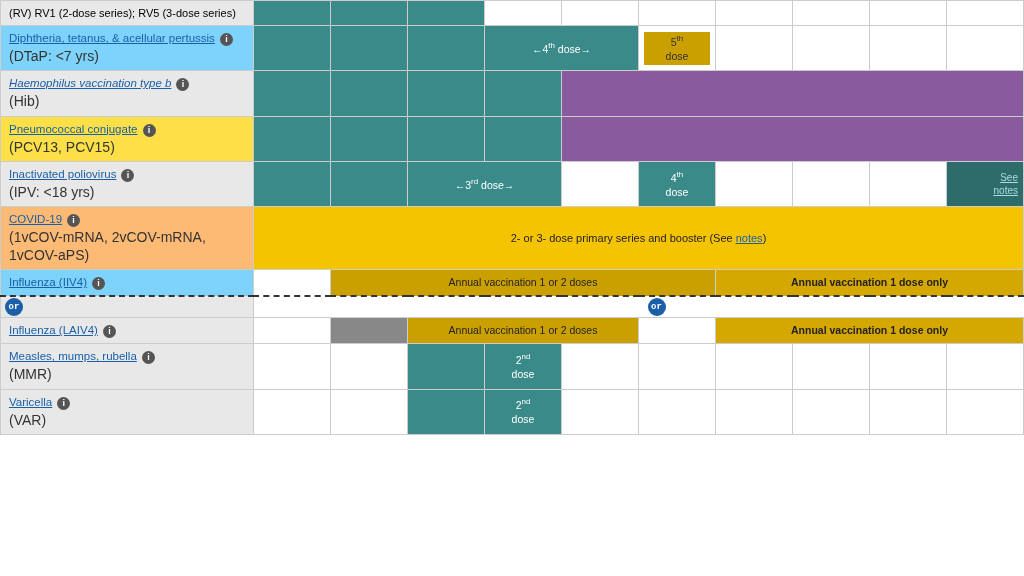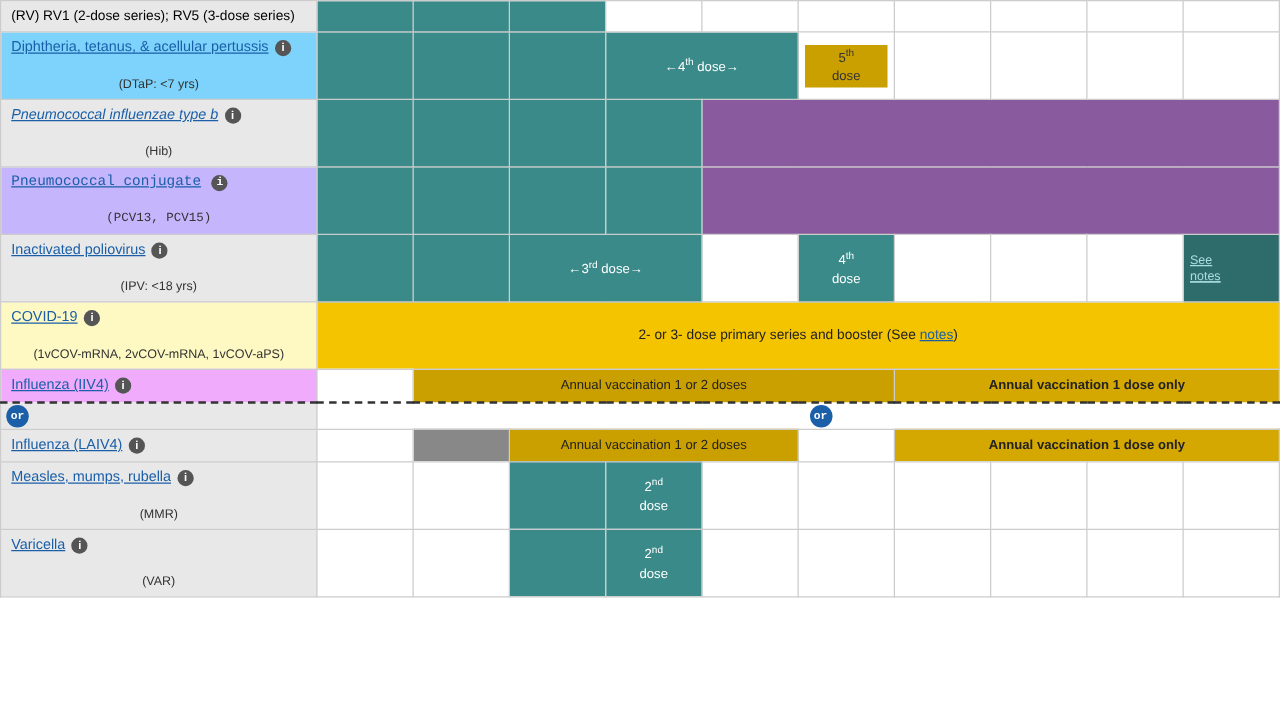--- a/index.html
+++ b/index.html
@@ -58,49 +58,48 @@
       font-size: 11.5px;
     }
 
     .vaccine-italic {
       font-style: italic;
       color: #1a5fa8;
       text-decoration: underline;
     }
 
     .vaccine-sub {
-      font-size: 10px;
+      font-size: 14px;
       color: #333;
       display: block;
-      margin-top: 15px;
-      text-align: center;
+      margin-top: 1px;
     }
 
     .info-icon {
       display: inline-block;
       width: 13px;
       height: 13px;
       border-radius: 50%;
       background: #555;
       color: white;
       font-size: 9px;
       text-align: center;
       line-height: 13px;
       cursor: pointer;
       margin-left: 2px;
       font-weight: bold;
     }
 
     
     .row-dtap .vaccine-cell { background: #7dd3fc; }
     .row-hib .vaccine-cell { background: #e8e8e8; }
-    .row-pcv .vaccine-cell { background: #c4b5fd; font-family: Liberation Mono, monospace; }
+    .row-pcv .vaccine-cell { background: #fde047; }
     .row-ipv .vaccine-cell { background: #e8e8e8; }
     .row-covid .vaccine-cell { background: #fff; }
-    .row-influenza-iiv4 .vaccine-cell { background: #f0abfc; margin-top: 31px; }
+    .row-influenza-iiv4 .vaccine-cell { background: #7dd3fc; margin-top: 31px; }
     .row-influenza-laiv4 .vaccine-cell { background: #e8e8e8; }
     .row-mmr .vaccine-cell { background: #e8e8e8; }
     .row-varicella .vaccine-cell { background: #e8e8e8; }
     .row-hepa .vaccine-cell { background: #e8e8e8; }
 
     
     .teal { background: #3a8a8a; color: white; text-align: center; }
     .purple { background: #8a5a9e; }
     .dark-teal { background: #2e6b6b; }
     .yellow-dark { background: #c9a000; color: #333; text-align: center; font-size: 10.5px; margin-top: 48px; }
@@ -210,21 +209,21 @@
         <div class="dose-label" style="color:#333; background:#c9a000; padding:1px;">5<sup>th</sup><br>dose</div>
       </td>
       <td class="empty-cell col-7"></td>
       <td class="empty-cell col-8"></td>
       <td class="empty-cell col-9"></td>
       <td class="empty-cell col-10"></td>
     </tr>
 
     <tr class="row-hib">
       <td class="vaccine-cell col-vaccine">
-        <span class="vaccine-italic vaccine-link">Pneumococcal influenzae type b</span>
+        <span class="vaccine-italic vaccine-link">Haemophilus vaccination type b</span>
         <span class="info-icon">i</span>
         <span class="vaccine-sub">(Hib)</span>
       </td>
       <td class="teal col-1"></td>
       <td class="teal col-2"></td>
       <td class="teal col-3"></td>
       <td class="teal col-4"></td>
       <td class="purple col-5" colspan="6"></td>
     </tr>
 
@@ -253,26 +252,26 @@
         <div class="dose-label">←3<sup>rd</sup> dose→</div>
       </td>
       <td class="empty-cell col-5"></td>
       <td class="teal col-6">
         <div class="dose-label">4<sup>th</sup><br>dose</div>
       </td>
       <td class="empty-cell col-7"></td>
       <td class="empty-cell col-8"></td>
       <td class="empty-cell col-9"></td>
       <td class="dark-teal col-10">
-        <div class="see-notes" style="text-align:left; color:#aadddd;text-decoration:underline;">See<br><span style="text-decoration:underline;">notes</span></div>
+        <div class="see-notes" style="text-align:right; color:#aadddd;text-decoration:underline;">See<br><span style="text-decoration:underline;">notes</span></div>
       </td>
     </tr>
 
     <tr class="row-covid">
-      <td class="vaccine-cell col-vaccine" style="background:#fef9c3;">
+      <td class="vaccine-cell col-vaccine" style="background:#fdba74;">
         <span class="vaccine-link">COVID-19</span>
         <span class="info-icon">i</span>
         <span class="vaccine-sub">(1vCOV-mRNA, 2vCOV-mRNA, 1vCOV-aPS)</span>
       </td>
       <td class="covid-yellow" colspan="10">
         <span>2- or 3- dose primary series and booster (See </span><span class="notes-link">notes</span><span>)</span>
       </td>
     </tr>
 
     <tr class="row-influenza-iiv4 dashed-border" style="border-bottom: 2px dashed #333;">

